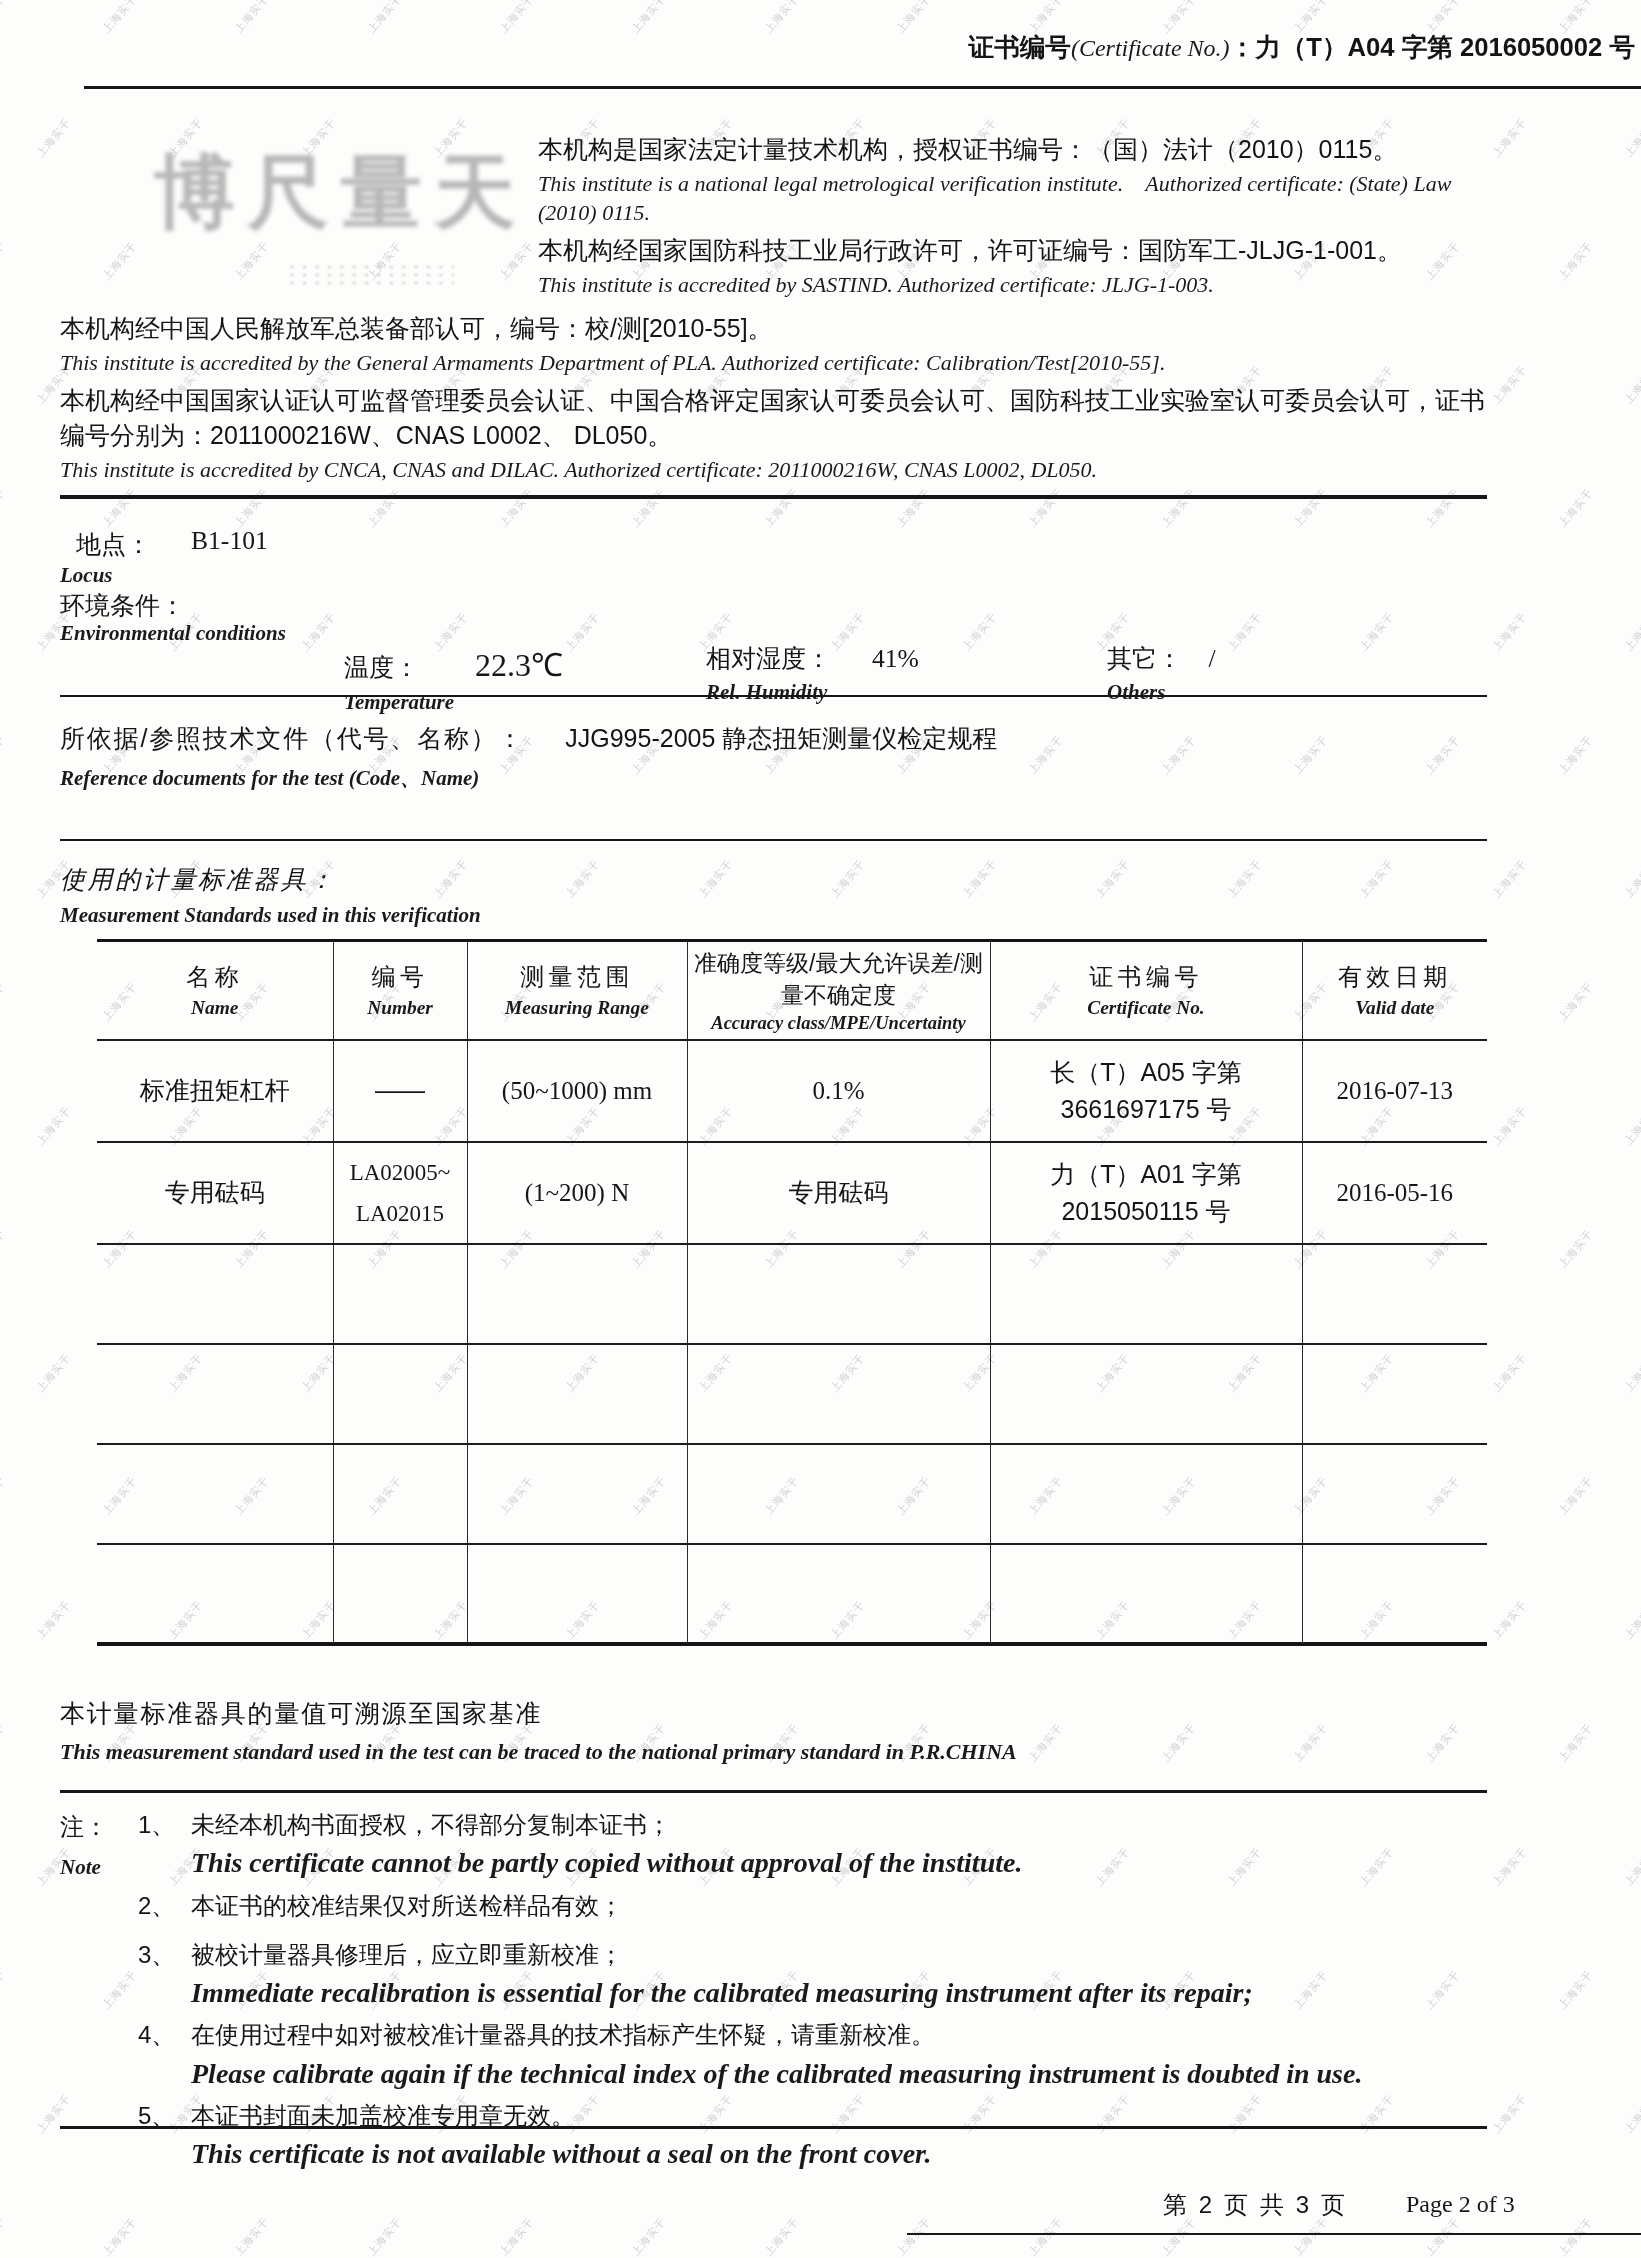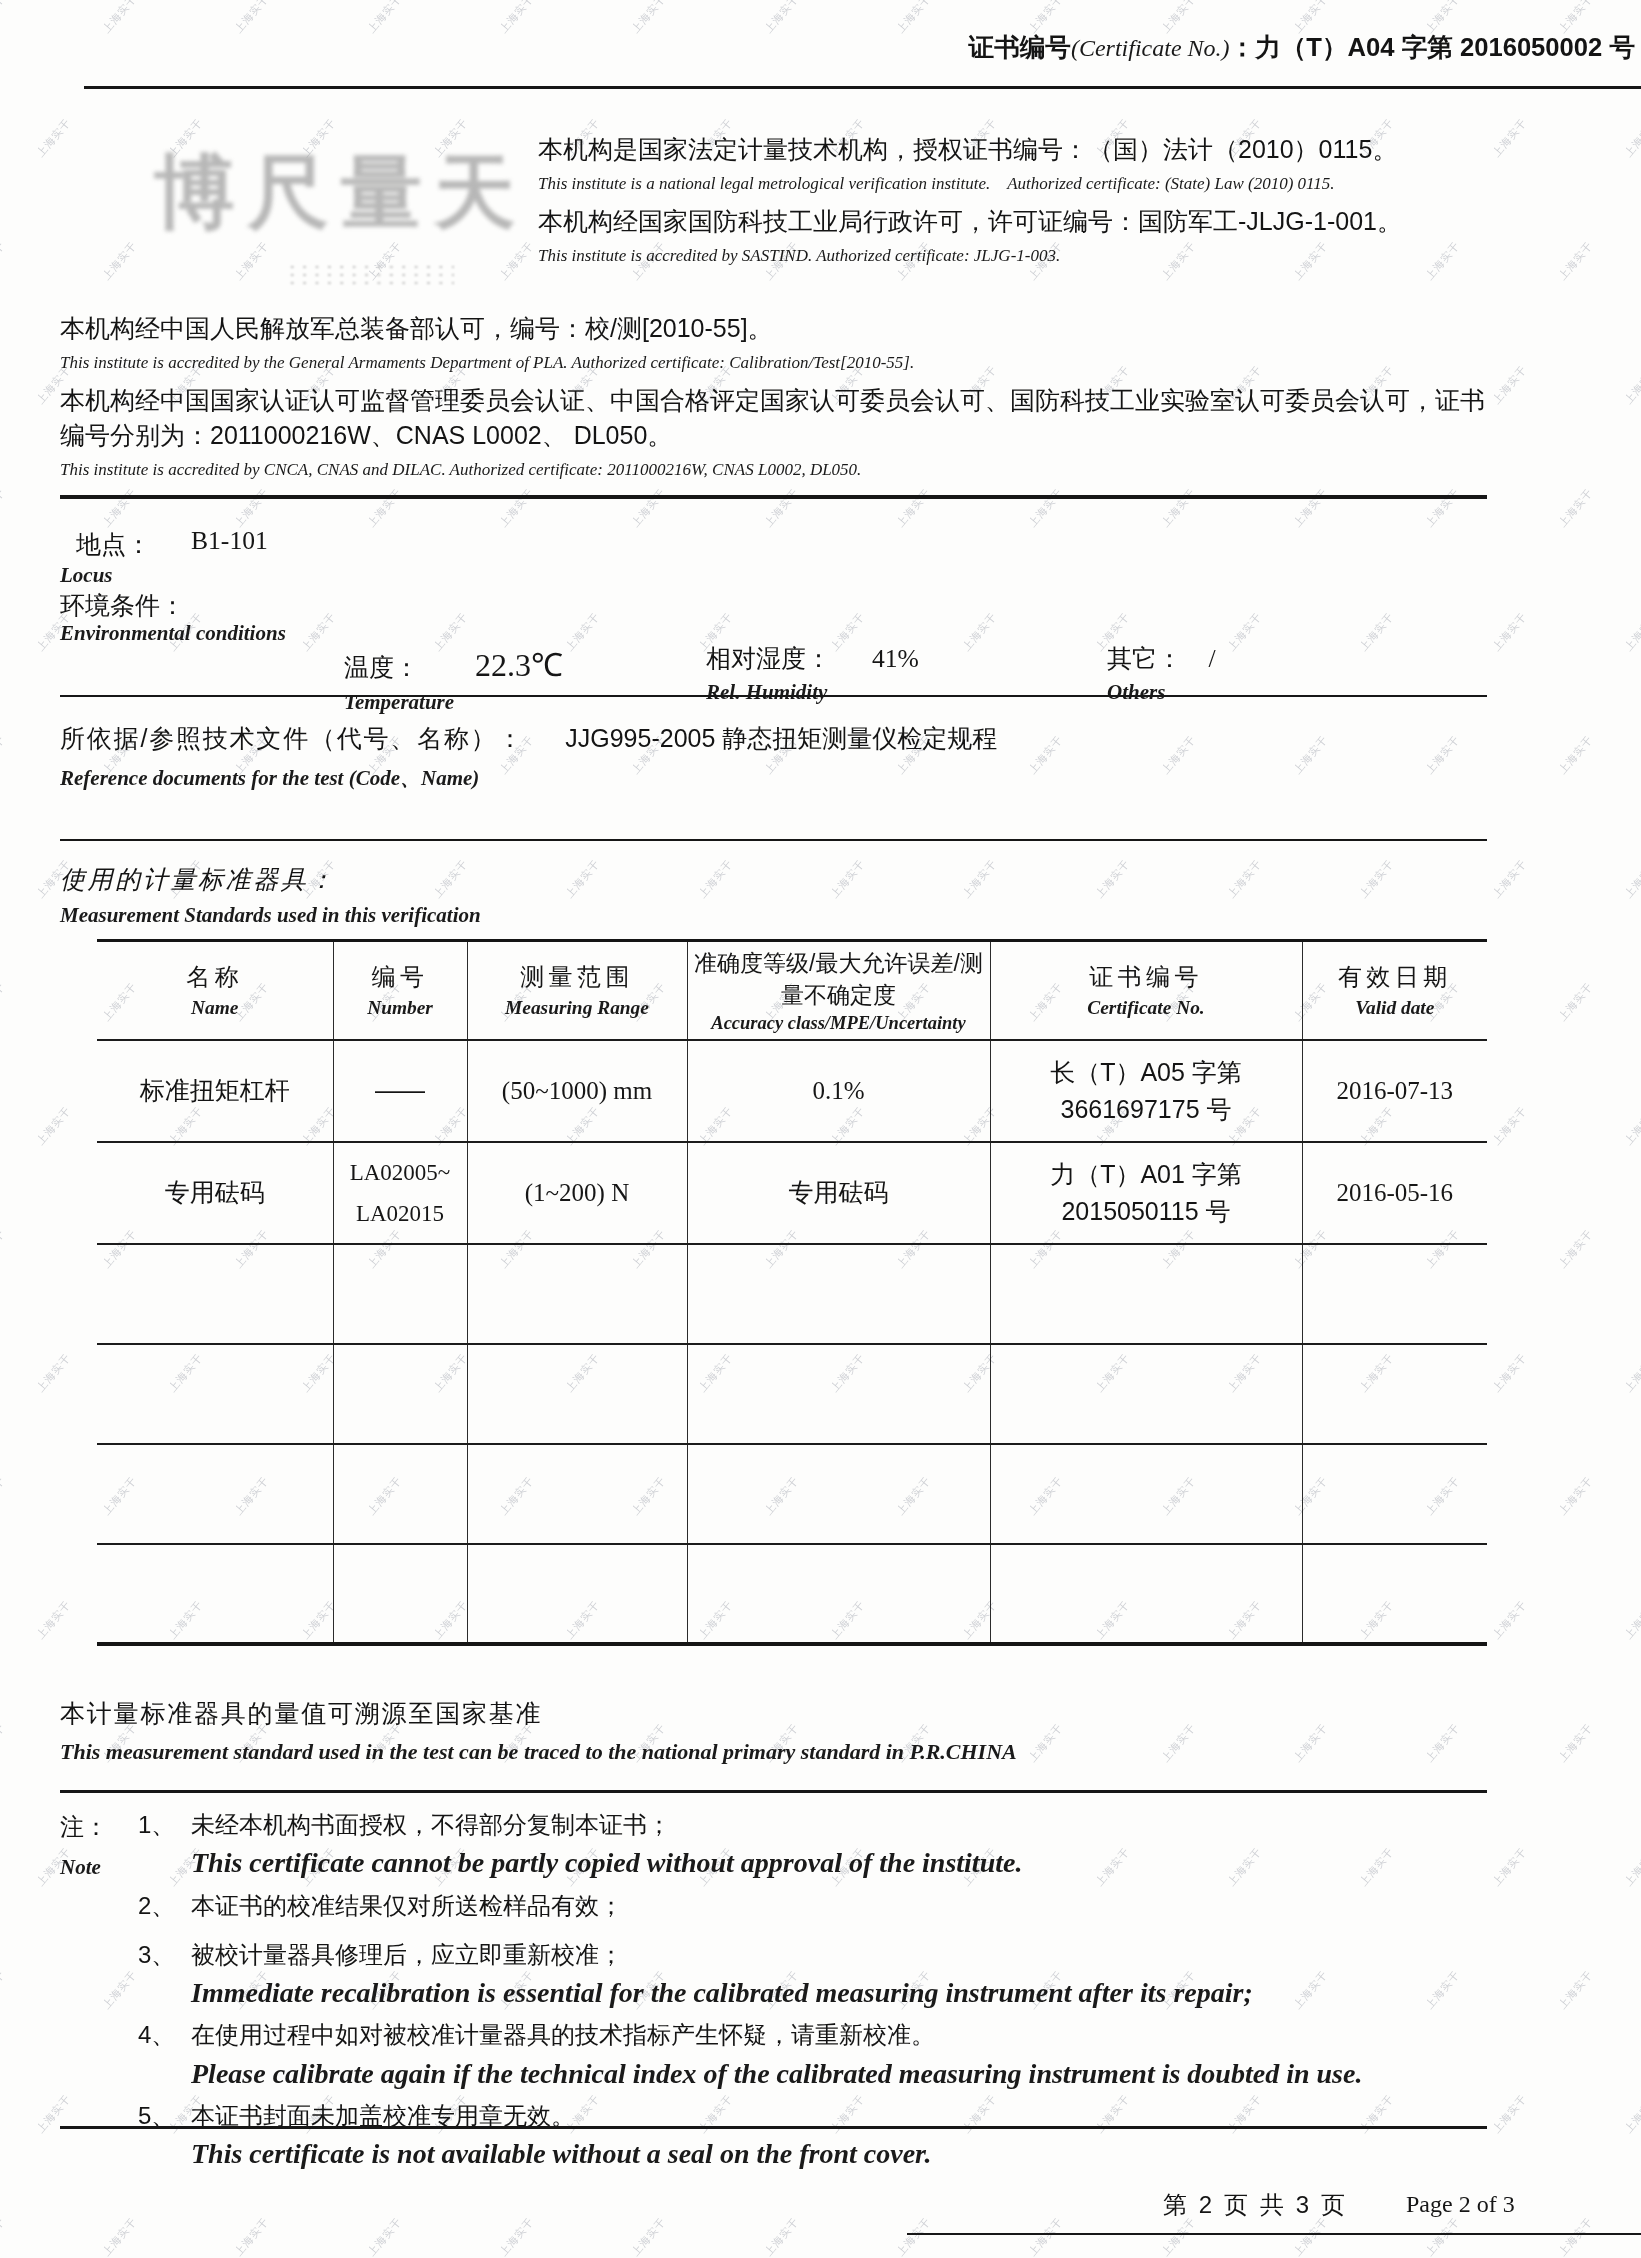--- a/index.html
+++ b/index.html
@@ -20,21 +20,21 @@
   
   .logo{position:absolute;left:154px;top:139px;width:388px;height:163px;}
   .logo .calli{font-family:"Liberation Serif",serif;font-size:81px;font-weight:bold;color:#8d8d8d;
         letter-spacing:12.4px;filter:blur(2.2px);opacity:.62;white-space:nowrap;}
   .logo .speckle{position:absolute;left:132px;top:124px;width:168px;height:23px;opacity:.45;filter:blur(0.9px);
         background-image:radial-gradient(circle,#8a8a8a 1.1px,transparent 1.6px);background-size:12.4px 8px;}
   
   .intro-right{position:absolute;left:538px;top:132px;width:957px;}
   .intro-full{position:absolute;left:60px;top:311px;width:1429px;}
   .p-cn{font-size:25px;line-height:35px;margin:0 0 1.8px 0;}
-  .p-en{font-size:17px;line-height:29px;margin:0 0 6.2px 0;}
+  .p-en{font-size:22px;line-height:29px;margin:0 0 6.2px 0;}
   .thick{height:3.5px;left:60px;width:1427px;}
   .thin{height:1.8px;left:60px;width:1427px;}
   
   .abs{position:absolute;}
   .lbl28{font-size:25px;}
   .en24{font-size:21px;}
   .env-group .line1{font-size:25px;}
   .env-group .line2{font-size:21px;margin-top:5.3px;}
   
   table.std{position:absolute;left:97px;top:939px;width:1389px;border-collapse:collapse;table-layout:fixed;

